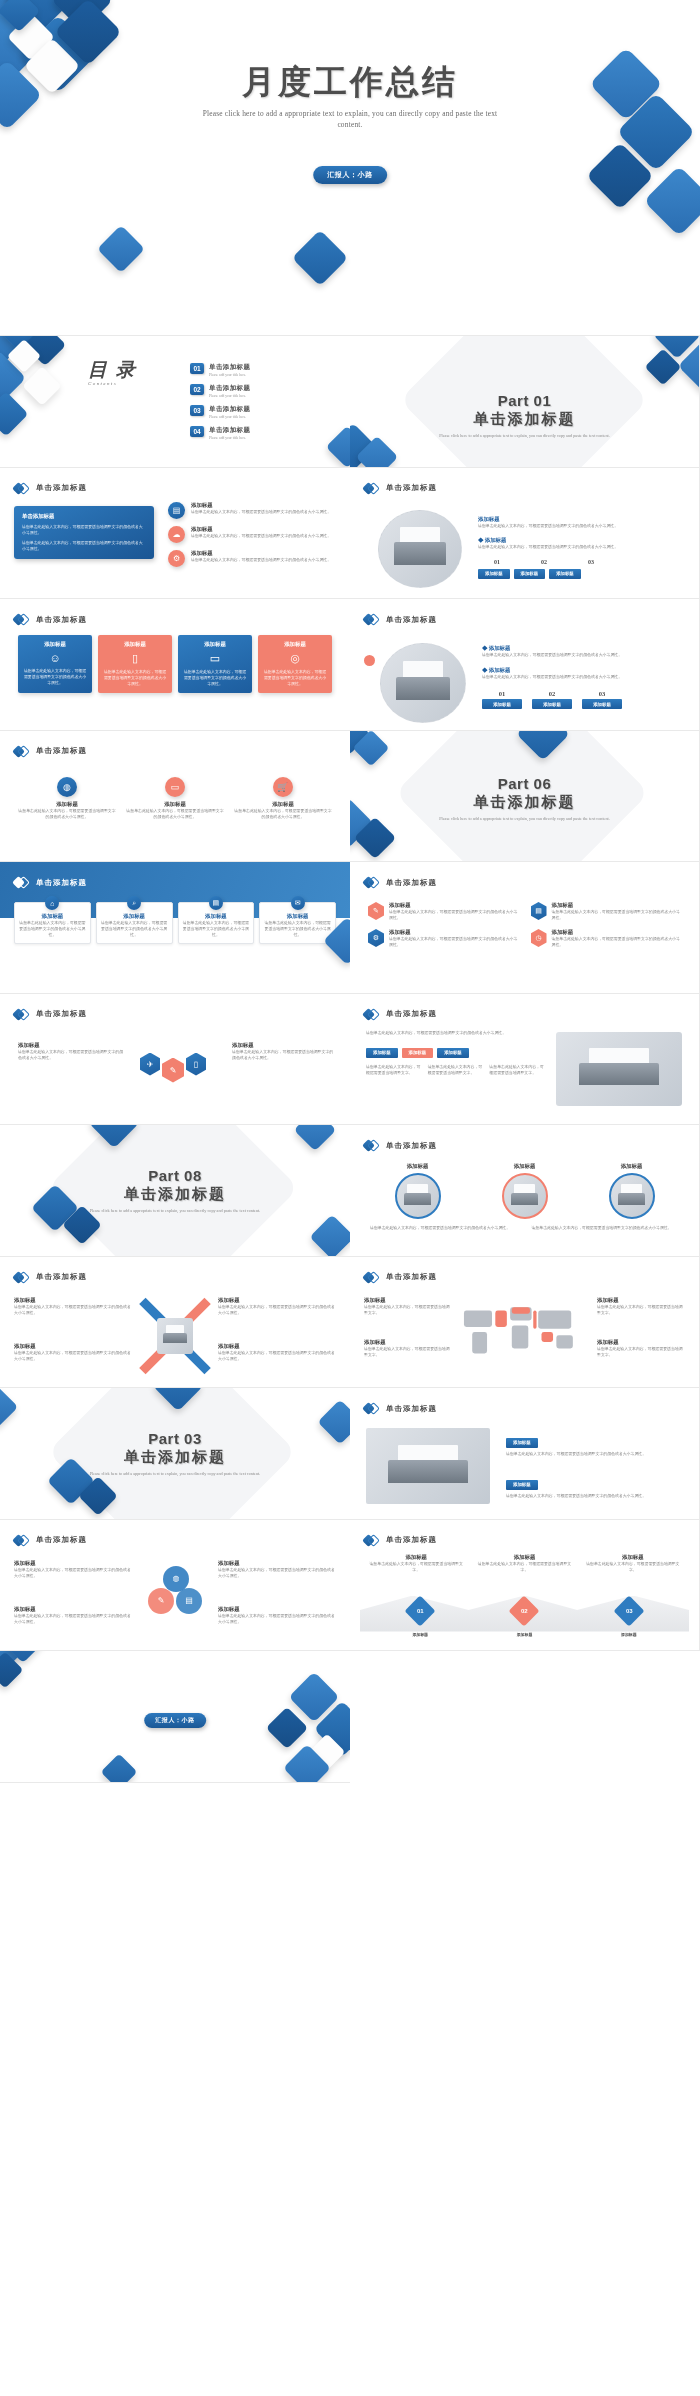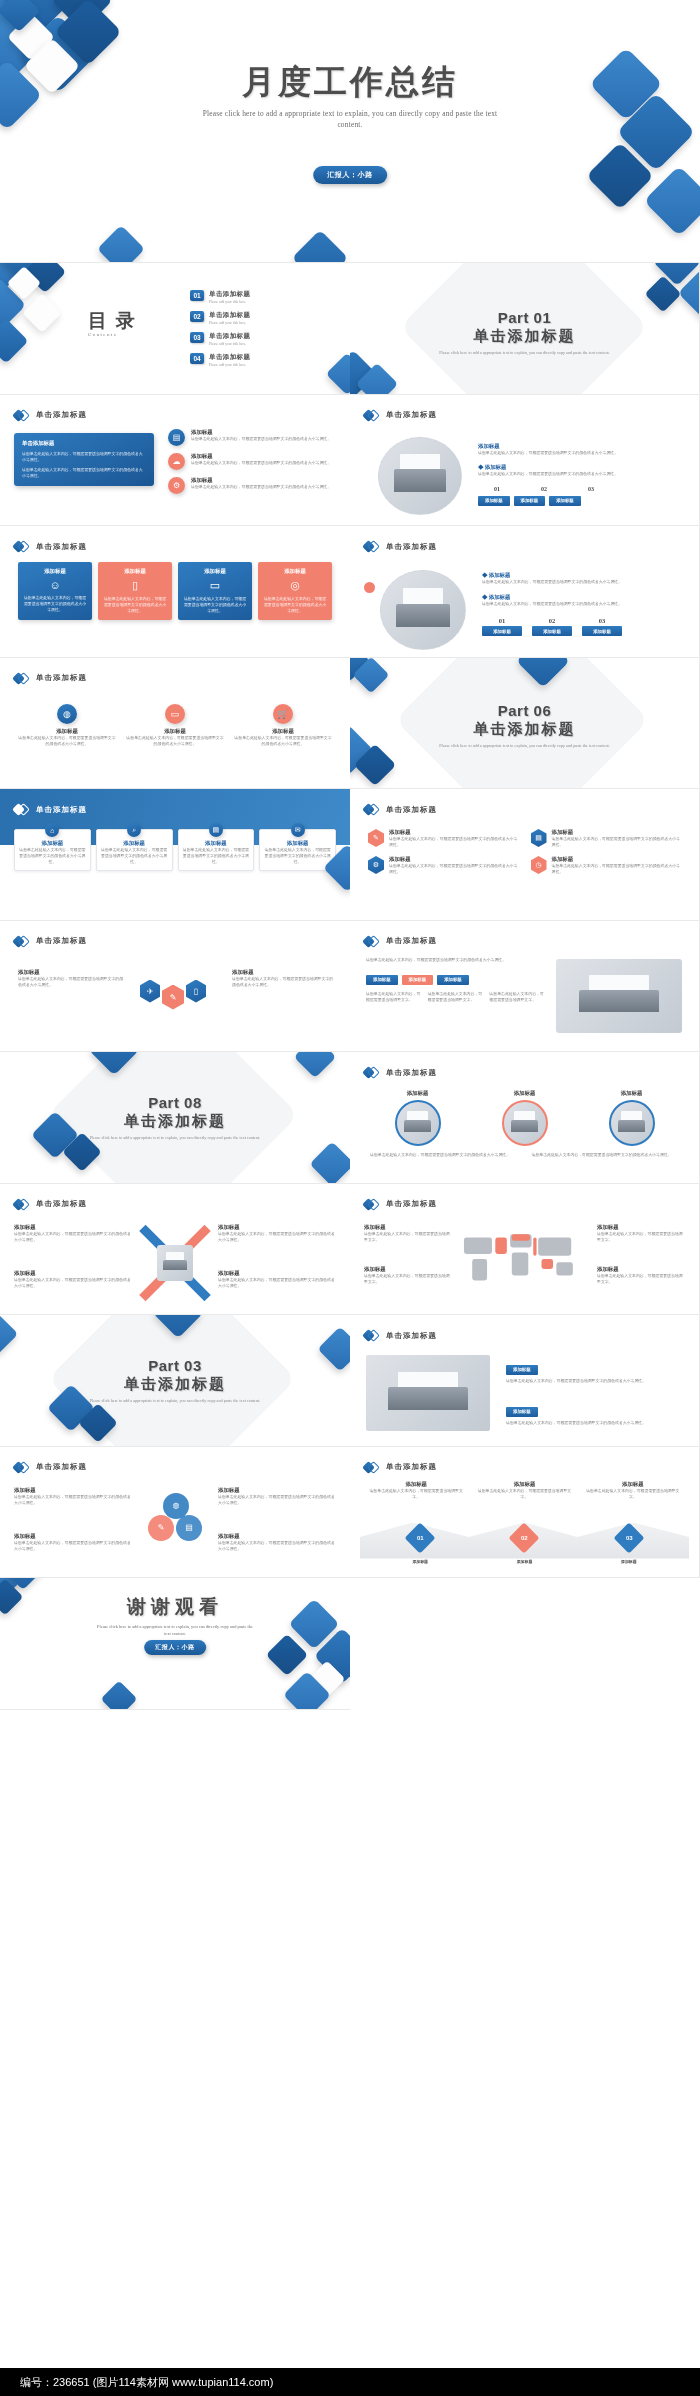--- a/index.html
+++ b/index.html
@@ -76,21 +76,21 @@
     transform:rotate(45deg);
   }
   .hdr-ico i.a { left:0; top:3px; background:linear-gradient(135deg,#2f79bd,#1a5governor); background:linear-gradient(135deg,#2f79bd,#1a5b99); }
   .hdr-ico i.b { left:5px; top:3px; background:transparent; border:1.1px solid #2f79bd; }
   .hdr-txt {
     font-family:"Liberation Serif", serif; font-weight:bold;
     font-size:7.5px; color:#4a4a4a; letter-spacing:1px;
   }
 
   
-  .toc-head { position:absolute; left:88px; top:48px; }
+  .toc-head { position:absolute; left:88px; top:24px;font-style:italic; }
   .toc-cn {
     font-family:"Liberation Serif", serif; font-weight:bold;
     font-size:19px; color:#4a4a4a; letter-spacing:2px; line-height:1;
   }
   .toc-en {
     font-family:"Liberation Serif", serif; font-size:5px;
     color:#7d7d7d; letter-spacing:1.4px; margin-top:2px;
   }
   .toc-list { position:absolute; left:190px; top:27px; }
   .toc-item { display:flex; align-items:flex-start; gap:5px; margin-bottom:7px; }
@@ -156,21 +156,21 @@
     padding-left:20px; font-size:11px; font-family:"Liberation Sans", sans-serif;
   }
 </style>
 </head>
 <body>
 
 <div id="sheet">
 
   <div class="grid">
 
-    <div class="slide" style="height:263px; grid-column:1 / span 2; width:700px; border-right:none;">
+    <div class="slide" style="height:336px; grid-column:1 / span 2; width:700px; border-right:none;">
 
       <div class="dm b2" style="left:-24px; top:-26px; width:54px; height:54px;"></div>
       <div class="dm b1" style="left:14px; top:-30px; width:52px; height:52px;"></div>
       <div class="dm b3" style="left:60px; top:-22px; width:44px; height:44px;"></div>
       <div class="dm b2" style="left:-30px; top:22px; width:58px; height:58px;"></div>
       <div class="dm b1" style="left:30px; top:26px; width:56px; height:56px;"></div>
       <div class="dm wh" style="left:14px; top:20px; width:34px; height:34px;"></div>
       <div class="dm wh" style="left:32px; top:46px; width:40px; height:40px;"></div>
       <div class="dm b2" style="left:-18px; top:70px; width:50px; height:50px;"></div>
       <div class="dm b3" style="left:64px; top:8px; width:48px; height:48px;"></div>
@@ -236,21 +236,21 @@
     </div>
 
     <div class="slide">
       <div class="dm gh" style="left:86px; top:-24px; width:176px; height:176px; border-radius:14px;"></div>
       <div class="dm b1" style="left:310px; top:-18px; width:34px; height:34px;"></div>
       <div class="dm b2" style="left:336px; top:10px; width:40px; height:40px;"></div>
       <div class="dm b3" style="left:300px; top:18px; width:26px; height:26px;"></div>
       <div class="dm b1" style="left:-14px; top:94px; width:34px; height:34px;"></div>
       <div class="dm b2" style="left:12px; top:106px; width:30px; height:30px;"></div>
 
-      <div class="sec-wrap" style="top:46px;">
+      <div class="sec-wrap" style="top:56px;">
         <div class="sec-part">Part 01</div>
         <div class="sec-cn">单击添加标题</div>
         <div class="sec-en">Please click here to add a appropriate text to explain, you can directly copy and paste the text content.</div>
       </div>
     </div>
 
     <div class="slide">
       <div class="hdr">
         <div class="hdr-ico">
             <i class="a"></i>
@@ -773,25 +773,18 @@
       <div class="dm b2" style="left:-18px; top:-16px; width:34px; height:34px;"></div>
       <div class="dm b1" style="left:8px; top:-24px; width:30px; height:30px;"></div>
       <div class="dm b3" style="left:-8px; top:6px; width:26px; height:26px;"></div>
       <div class="dm b2" style="left:296px; top:28px; width:36px; height:36px;"></div>
       <div class="dm b1" style="left:322px; top:58px; width:40px; height:40px;"></div>
       <div class="dm b3" style="left:272px; top:62px; width:30px; height:30px;"></div>
       <div class="dm wh" style="left:314px; top:88px; width:26px; height:26px;"></div>
       <div class="dm b2" style="left:290px; top:100px; width:34px; height:34px;"></div>
       <div class="dm b1" style="left:106px; top:108px; width:26px; height:26px;"></div>
 
-      <div style="position:absolute; left:0; right:0; top:16px; text-align:center;">
-        <div style="font-family:'Liberation Serif',serif; font-weight:bold; font-size:19px; letter-spacing:5px; color:#4d4d4d; text-shadow:1px 1px 2px rgba(0,0,0,.18);">谢谢观看</div>
-        <div style="font-family:'Liberation Serif',serif; font-size:4.4px; line-height:1.6; color:#6f6f6f; padding:3px 96px 0;">Please click here to add a appropriate text to explain, you can directly copy and paste the text content.</div>
-      </div>
       <div class="badge" style="top:62px;">汇报人：小路</div>
     </div>
 
   </div>
 
-  <div class="footer">
-    <span>编号：236651 (图片114素材网 www.tupian114.com)</span>
-  </div>
 </div>
 
 </body></html>

